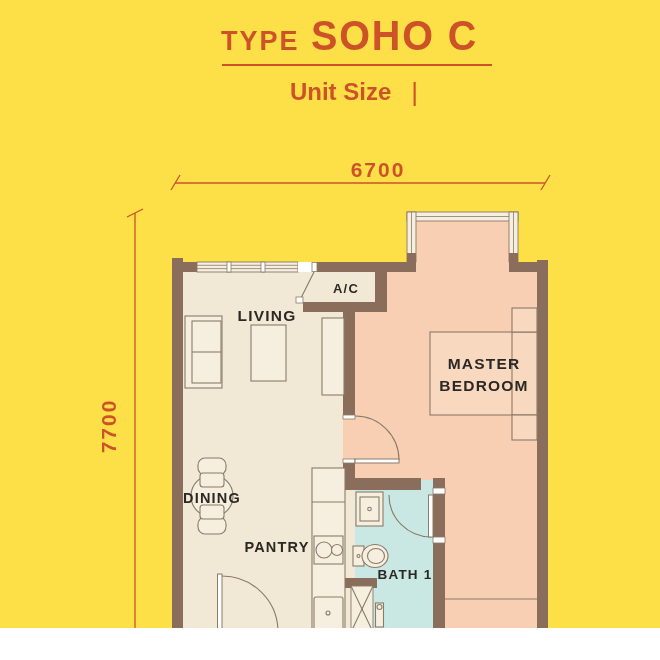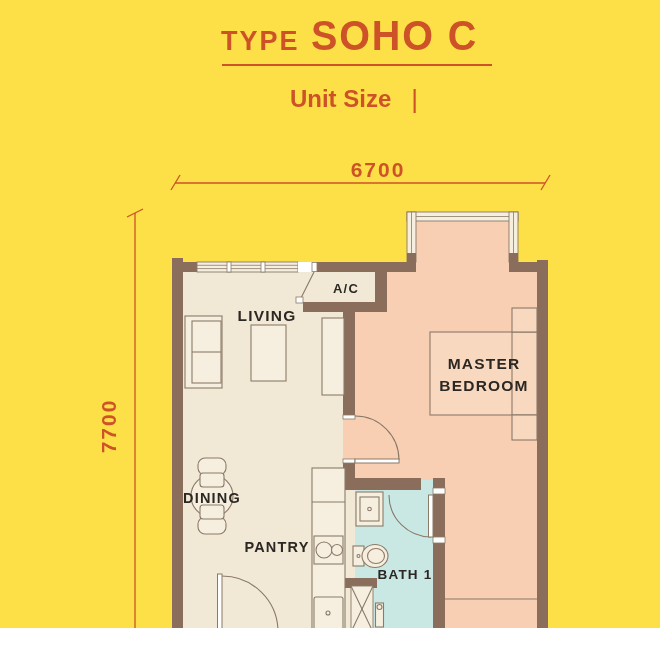--- a/index.html
+++ b/index.html
@@ -5,21 +5,21 @@
   html,body{margin:0;padding:0;background:#ffffff;}
   #canvas{position:relative;width:660px;height:628px;background:#fde047;overflow:hidden;
           font-family:"Liberation Sans",sans-serif;}
   
   .header{position:absolute;left:55px;top:14px;width:604px;display:flex;
           flex-direction:column;align-items:center;color:var(--accent-orange);}
   .title-row{display:flex;align-items:baseline;gap:12px;line-height:1;}
   .type-label{font-size:27px;font-weight:700;letter-spacing:2px;}
   .type-value{font-size:43px;font-weight:700;letter-spacing:2px;transform:scaleX(.92);transform-origin:left bottom;}
   .title-underline{width:270px;height:2px;background:var(--accent-orange);margin-top:7px;}
-  .size-row{display:flex;align-items:center;gap:14px;margin-top:20px;font-size:24px;font-weight:700;line-height:1;}
+  .size-row{display:flex;align-items:center;gap:14px;margin-top:13px;font-size:24px;font-weight:700;line-height:1;}
   .size-sep{font-size:26px;font-weight:400;padding:0 6px;}
   
   svg{position:absolute;left:0;top:0;}
   .wall{fill:var(--wall-brown);}
   .floor-cream{fill:var(--floor-cream);}
   .floor-peach{fill:var(--floor-peach);}
   .floor-teal{fill:var(--floor-teal);}
   .glaze{fill:var(--counter-cream);stroke:var(--line-brown);stroke-width:.9;}
   .furn{fill:var(--counter-cream);stroke:var(--line-brown);stroke-width:1.1;}
   .furn-peach{fill:#f9d8c0;stroke:var(--line-brown);stroke-width:1.1;}

